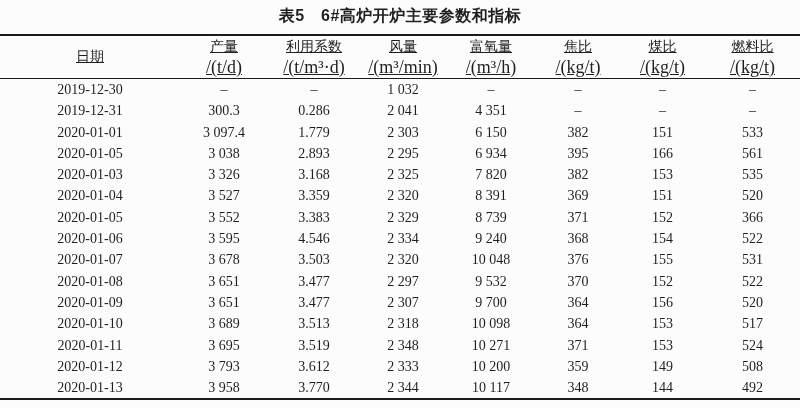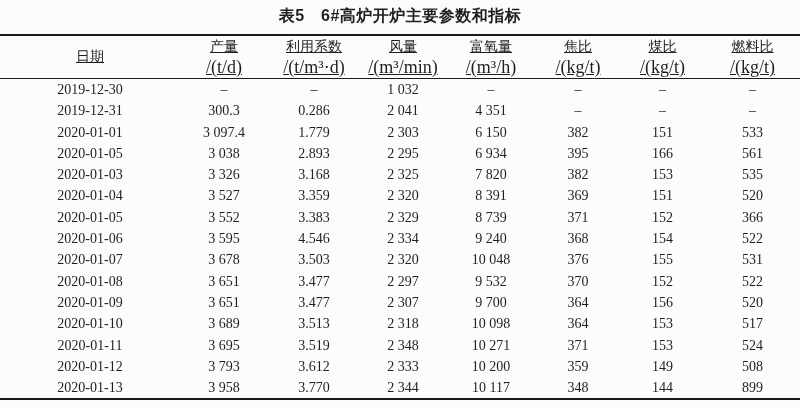--- a/index.html
+++ b/index.html
@@ -235,17 +235,17 @@
           <td>508</td>
         </tr>
         <tr>
           <td>2020-01-13</td>
           <td>3 958</td>
           <td>3.770</td>
           <td>2 344</td>
           <td>10 117</td>
           <td>348</td>
           <td>144</td>
-          <td>899</td>
+          <td>492</td>
         </tr>
       </tbody>
   </table>
 </div>
 
 </body></html>

